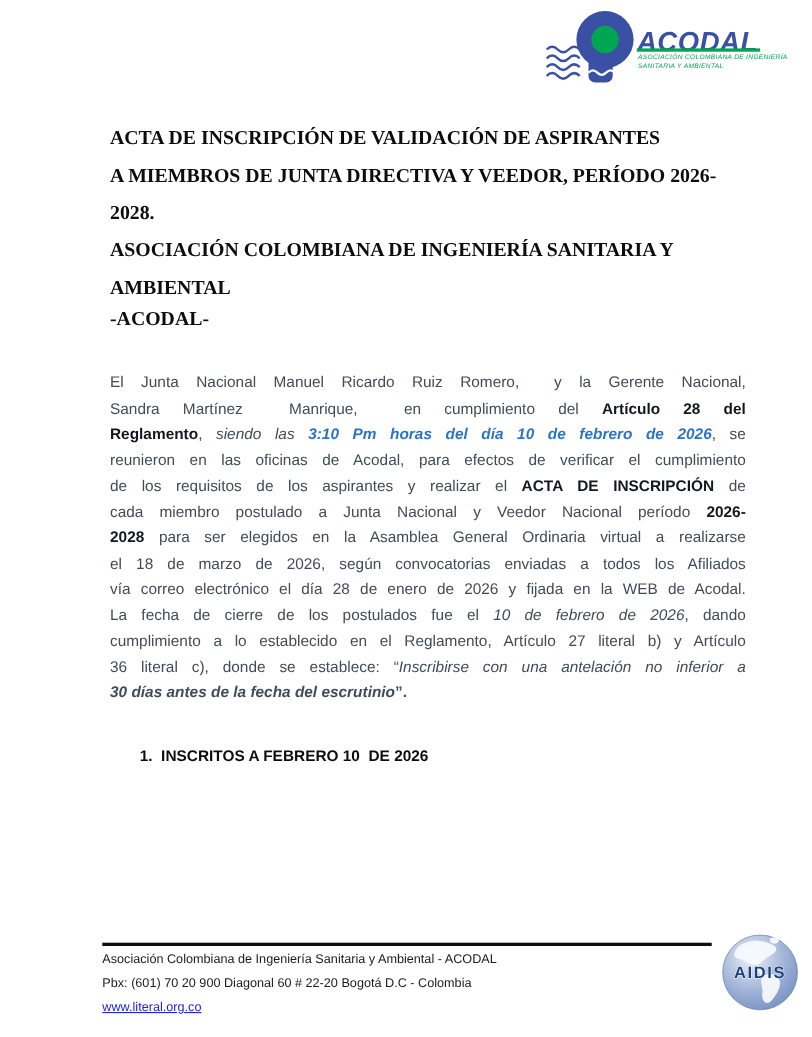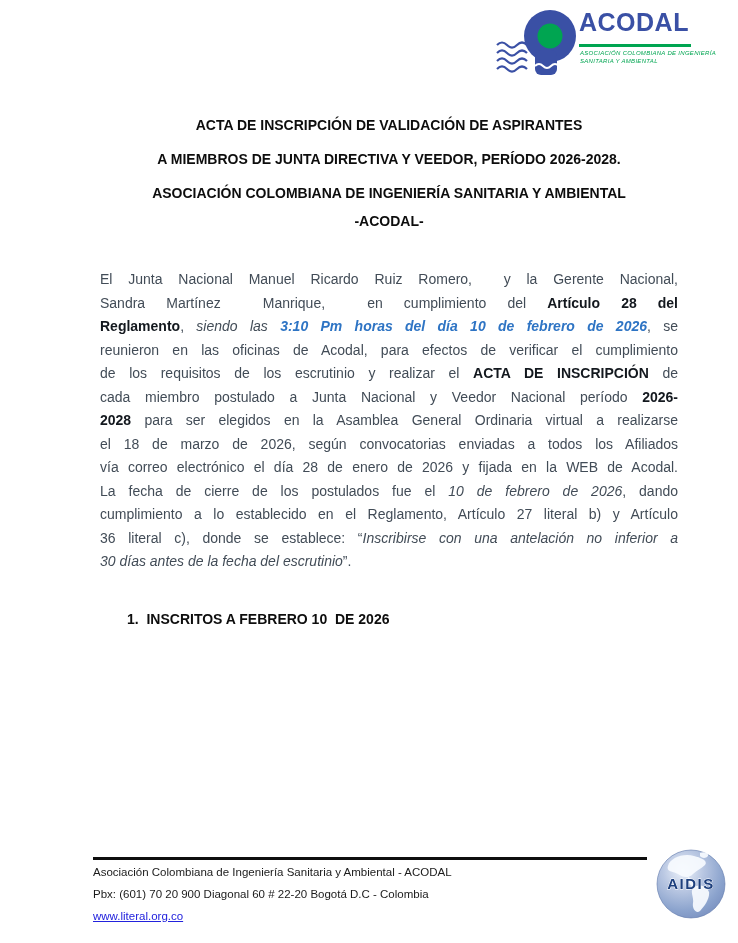--- a/index.html
+++ b/index.html
@@ -8,47 +8,47 @@
     width:738px;height:943px;
     background:#ffffff;
     font-family:"Liberation Sans", sans-serif;
     overflow:hidden;
   }
 
   
   .logo{position:absolute;left:495px;top:8px;width:215px;height:70px;}
   .logo-mark{position:absolute;left:0;top:0;}
   .logo-word{
-    position:absolute;left:84px;top:0;
-    font-size:25px;font-weight:bold;
+    position:absolute;left:84px;top:16px;
+    font-size:25px;font-weight:bold;font-style:italic;
     letter-spacing:0.5px;color:var(--logo-blue);white-space:nowrap;
   }
   .logo-rule{position:absolute;left:84px;top:36px;width:112px;height:2.5px;background:var(--logo-green);}
   .logo-tag1,.logo-tag2{
     position:absolute;left:85px;
     font-size:6px;font-style:italic;letter-spacing:0.3px;
     color:var(--logo-green);white-space:nowrap;
   }
   .logo-tag1{top:42px;}
   .logo-tag2{top:50px;}
 
   
   .content{position:absolute;left:100px;top:0;width:578px;color:var(--body-text);}
-  .title{margin-top:108px;text-align:center;font-weight:bold;color:var(--title-text);font-size:14px;}
+  .title{margin-top:108px;text-align:left;font-weight:bold;color:var(--title-text);font-size:18px;font-family:Liberation Serif, serif;}
   .tline{line-height:34px;}
   .tline.tlast{line-height:23px;}
 
   .para{font-size:14px;}
   .p1{margin-top:35px;}
   .pline{
     line-height:23.5px;
     text-align:justify;text-align-last:justify;
     white-space:pre-wrap;
   }
-  .pline.last{text-align:left;text-align-last:left;}
+  .pline.last{text-align:left;text-align-last:left;font-weight:bold;}
   .b{font-weight:bold;color:var(--bold-text);}
   .i{font-style:italic;}
   .accent{color:var(--accent-blue);}
 
   .heading{
     margin-top:34px;padding-left:27px;
     font-size:14px;font-weight:bold;color:var(--title-text);
     line-height:23.5px;white-space:pre-wrap;
   }
   .p2{margin-top:9px;}
@@ -93,21 +93,21 @@
       <div class="tline">A MIEMBROS DE JUNTA DIRECTIVA Y VEEDOR, PERÍODO 2026-2028.</div>
       <div class="tline">ASOCIACIÓN COLOMBIANA DE INGENIERÍA SANITARIA Y AMBIENTAL</div>
       <div class="tline tlast">-ACODAL-</div>
     </div>
 
     <div class="para p1">
         <div class="pline"><span>El Junta Nacional Manuel Ricardo Ruiz Romero,  y la Gerente Nacional,</span></div>
         <div class="pline"><span>Sandra Martínez  Manrique,  en cumplimiento del </span><span class="b">Artículo 28 del</span></div>
         <div class="pline"><span class="b">Reglamento</span><span>, </span><span class="i">siendo las </span><span class="b i accent">3:10 Pm horas del día 10 de febrero de 2026</span><span>, se</span></div>
         <div class="pline"><span>reunieron en las oficinas de Acodal, para efectos de verificar el cumplimiento</span></div>
-        <div class="pline"><span>de los requisitos de los escrutinio y realizar el </span><span class="b">ACTA DE INSCRIPCIÓN</span><span> de</span></div>
+        <div class="pline"><span>de los requisitos de los aspirantes y realizar el </span><span class="b">ACTA DE INSCRIPCIÓN</span><span> de</span></div>
         <div class="pline"><span>cada miembro postulado a Junta Nacional y Veedor Nacional período </span><span class="b">2026-</span></div>
         <div class="pline"><span class="b">2028</span><span> para ser elegidos en la Asamblea General Ordinaria virtual a realizarse</span></div>
         <div class="pline"><span>el 18 de marzo de 2026, según convocatorias enviadas a todos los Afiliados</span></div>
         <div class="pline"><span>vía correo electrónico el día 28 de enero de 2026 y fijada en la WEB de Acodal.</span></div>
         <div class="pline"><span>La fecha de cierre de los postulados fue el </span><span class="i">10 de febrero de 2026</span><span>, dando</span></div>
         <div class="pline"><span>cumplimiento a lo establecido en el Reglamento, Artículo 27 literal b) y Artículo</span></div>
         <div class="pline"><span>36 literal c), donde se establece: “</span><span class="i">Inscribirse con una antelación no inferior a</span></div>
         <div class="pline last"><span class="i">30 días antes de la fecha del escrutinio</span><span>”.</span></div>
       </div>
 

